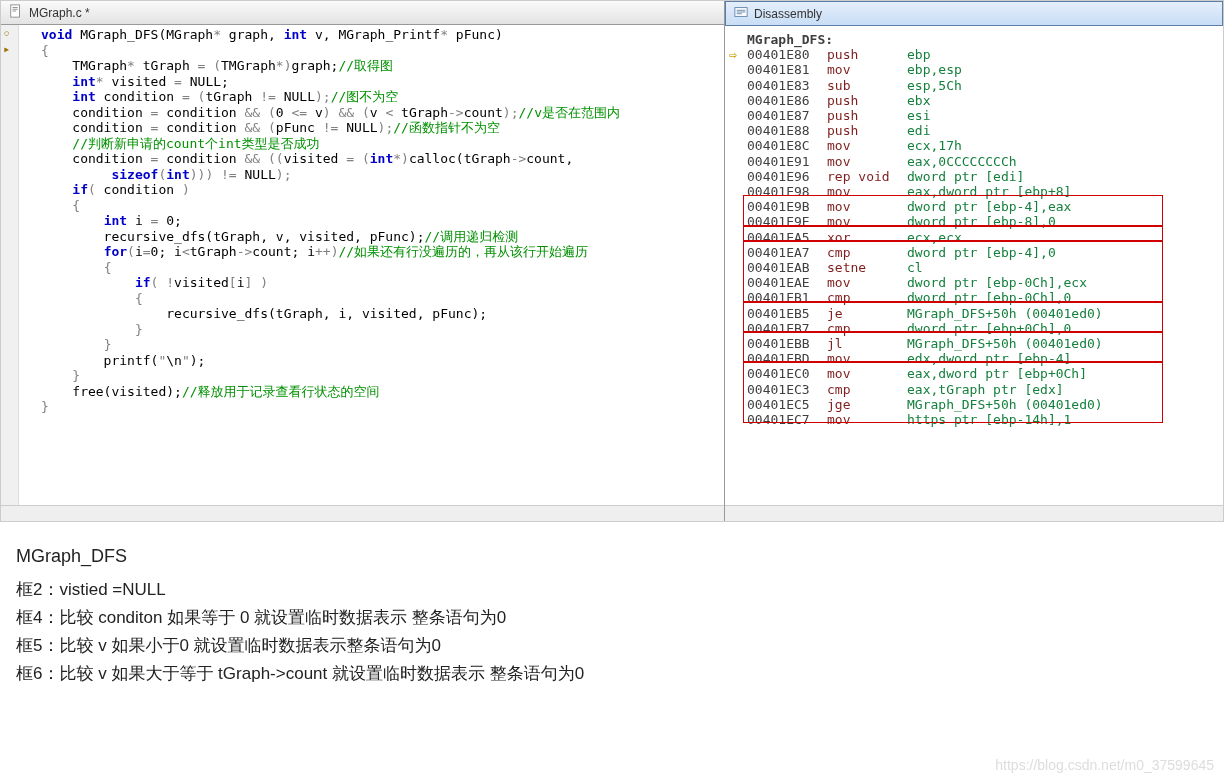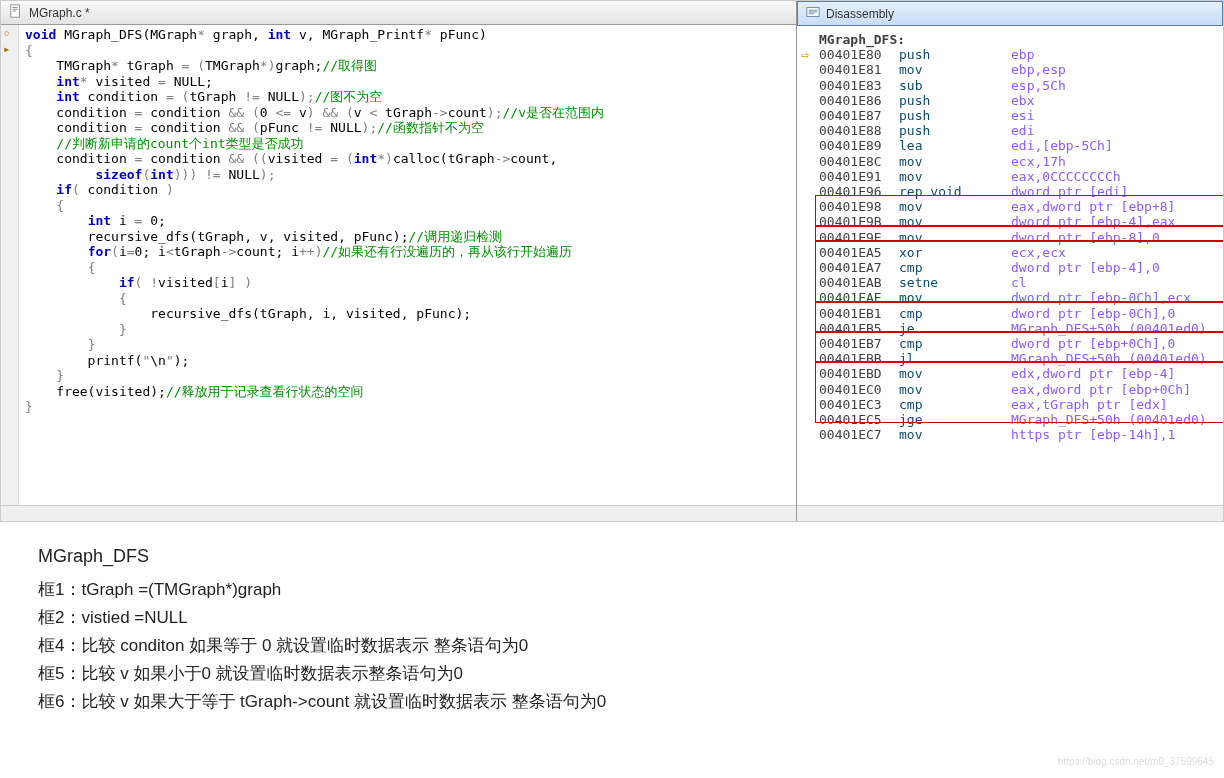--- a/index.html
+++ b/index.html
@@ -1,39 +1,39 @@
 <!DOCTYPE html>
 <html><head>
 <meta charset="utf-8">
 <style>
 * { margin: 0; padding: 0; box-sizing: border-box; }
 body { font-family: Consolas, monospace; font-size: 13px; background: #fff; width: 1224px; }
 .ide-container { display: flex; height: 522px; border: 1px solid #ccc; }
-.code-panel { width: 796px; border-right: 1px solid #999; display: flex; flex-direction: column; }
+.code-panel { width: 724px; border-right: 1px solid #999; display: flex; flex-direction: column; }
 .disasm-panel { flex: 1; display: flex; flex-direction: column; background: #fff; }
 .panel-header { background: linear-gradient(to bottom, #fafafa, #e3e3e3); border-bottom: 1px solid #999; padding: 3px 8px; font-family: Tahoma, sans-serif; font-size: 12px; color: #333; display: flex; align-items: center; gap: 6px; }
 .panel-header.disasm-header { background: linear-gradient(to bottom, #e5effc, #c8ddf5); border: 1px solid #5a7ea8; }
 .code-body { flex: 1; display: flex; overflow: hidden; background: #fff; }
 .gutter { width: 18px; background: #f0f0f0; border-right: 1px solid #ddd; position: relative; }
 .gutter-marker { position: absolute; left: 2px; font-size: 12px; color: #a07000; font-weight: bold; }
-.code-text { flex: 1; padding: 2px 6px; white-space: pre; font-family: Consolas, monospace; font-size: 13px; line-height: 15.5px; overflow: auto; }
+.code-text { flex: 1; padding: 2px 22px; white-space: pre; font-family: Consolas, monospace; font-size: 13px; line-height: 15.5px; overflow: auto; }
 .kw { color: #0000c8; font-weight: bold; }
 .cm { color: #009000; }
 .sym { color: #808080; }
 .plain { color: #000; }
 .disasm-body { flex: 1; overflow: auto; padding: 6px 4px; position: relative; }
 .disasm-line { display: flex; font-family: Consolas, monospace; font-size: 13px; line-height: 15.2px; white-space: pre; }
 .da-arrow { width: 18px; color: #c9a000; font-weight: bold; }
 .da-addr { width: 80px; color: #404040; }
-.da-mn { width: 80px; color: #0c4a6e; }
-.da-op { color: #8b5cf6; margin-left: 32px; }
+.da-mn { width: 80px; color: #7f1d1d; }
+.da-op { color: #15803d; }
 .red-box { position: absolute; border: 1px solid #d00000; pointer-events: none; }
-.notes { padding: 20px 38px; font-family: "Microsoft YaHei", Arial, sans-serif; font-size: 17px; line-height: 28px; color: #222; }
+.notes { padding: 20px 16px; font-family: "Microsoft YaHei", Arial, sans-serif; font-size: 17px; line-height: 28px; color: #222; }
 .notes-title { font-size: 18px; margin-bottom: 6px; }
-.watermark { position: absolute; right: 10px; bottom: 11px; color: #ddd; font-size: 10px; font-family: Arial, sans-serif; }
+.watermark { position: absolute; right: 10px; bottom: 5px; color: #ddd; font-size: 14px; font-family: Arial, sans-serif; }
 .scroll-h { height: 16px; background: #efefef; border-top: 1px solid #ccc; }
 .icon-svg { width: 14px; height: 14px; }
 </style>
 </head>
 <body>
 
 <div class="ide-container">
   <div class="code-panel">
     <div class="panel-header">
       <span>
@@ -65,21 +65,20 @@
       <span>Disassembly</span>
     </div>
     <div class="disasm-body" id="disasm-body">
         <div class="disasm-line"><span class="da-arrow"></span><span class="da-addr" style="width:auto;font-weight:bold">MGraph_DFS:</span></div>
         <div class="disasm-line"><span class="da-arrow">⇨</span><span class="da-addr">00401E80</span><span class="da-mn">push</span><span class="da-op">ebp</span></div>
         <div class="disasm-line"><span class="da-arrow"></span><span class="da-addr">00401E81</span><span class="da-mn">mov</span><span class="da-op">ebp,esp</span></div>
         <div class="disasm-line"><span class="da-arrow"></span><span class="da-addr">00401E83</span><span class="da-mn">sub</span><span class="da-op">esp,5Ch</span></div>
         <div class="disasm-line"><span class="da-arrow"></span><span class="da-addr">00401E86</span><span class="da-mn">push</span><span class="da-op">ebx</span></div>
         <div class="disasm-line"><span class="da-arrow"></span><span class="da-addr">00401E87</span><span class="da-mn">push</span><span class="da-op">esi</span></div>
         <div class="disasm-line"><span class="da-arrow"></span><span class="da-addr">00401E88</span><span class="da-mn">push</span><span class="da-op">edi</span></div>
-        <div class="disasm-line"><span class="da-arrow"></span><span class="da-addr">00401E89</span><span class="da-mn">lea</span><span class="da-op">edi,[ebp-5Ch]</span></div>
         <div class="disasm-line"><span class="da-arrow"></span><span class="da-addr">00401E8C</span><span class="da-mn">mov</span><span class="da-op">ecx,17h</span></div>
         <div class="disasm-line"><span class="da-arrow"></span><span class="da-addr">00401E91</span><span class="da-mn">mov</span><span class="da-op">eax,0CCCCCCCCh</span></div>
         <div class="disasm-line"><span class="da-arrow"></span><span class="da-addr">00401E96</span><span class="da-mn">rep void</span><span class="da-op">dword ptr [edi]</span></div>
         <div class="disasm-line"><span class="da-arrow"></span><span class="da-addr">00401E98</span><span class="da-mn">mov</span><span class="da-op">eax,dword ptr [ebp+8]</span></div>
         <div class="disasm-line"><span class="da-arrow"></span><span class="da-addr">00401E9B</span><span class="da-mn">mov</span><span class="da-op">dword ptr [ebp-4],eax</span></div>
         <div class="disasm-line"><span class="da-arrow"></span><span class="da-addr">00401E9E</span><span class="da-mn">mov</span><span class="da-op">dword ptr [ebp-8],0</span></div>
         <div class="disasm-line"><span class="da-arrow"></span><span class="da-addr">00401EA5</span><span class="da-mn">xor</span><span class="da-op">ecx,ecx</span></div>
         <div class="disasm-line"><span class="da-arrow"></span><span class="da-addr">00401EA7</span><span class="da-mn">cmp</span><span class="da-op">dword ptr [ebp-4],0</span></div>
         <div class="disasm-line"><span class="da-arrow"></span><span class="da-addr">00401EAB</span><span class="da-mn">setne</span><span class="da-op">cl</span></div>
         <div class="disasm-line"><span class="da-arrow"></span><span class="da-addr">00401EAE</span><span class="da-mn">mov</span><span class="da-op">dword ptr [ebp-0Ch],ecx</span></div>
@@ -99,21 +98,20 @@
         <div class="red-box" style="left: 18px; top: 306px; width: 420px; height: 30.4px;"></div>
         <div class="red-box" style="left: 18px; top: 336.4px; width: 420px; height: 60.8px;"></div>
       </div>
     <div class="scroll-h"></div>
   </div>
 </div>
 
 <div class="notes">
   <div class="notes-title">MGraph_DFS</div>
   <div id="notes-lines">
-      <div>框1：tGraph =(TMGraph*)graph</div>
       <div>框2：vistied =NULL</div>
       <div>框4：比较 conditon 如果等于 0 就设置临时数据表示 整条语句为0</div>
       <div>框5：比较 v 如果小于0 就设置临时数据表示整条语句为0</div>
       <div>框6：比较 v 如果大于等于 tGraph-&gt;count  就设置临时数据表示 整条语句为0</div>
     </div>
 </div>
 
 <div class="watermark">https://blog.csdn.net/m0_37599645</div>
 
 </body></html>

